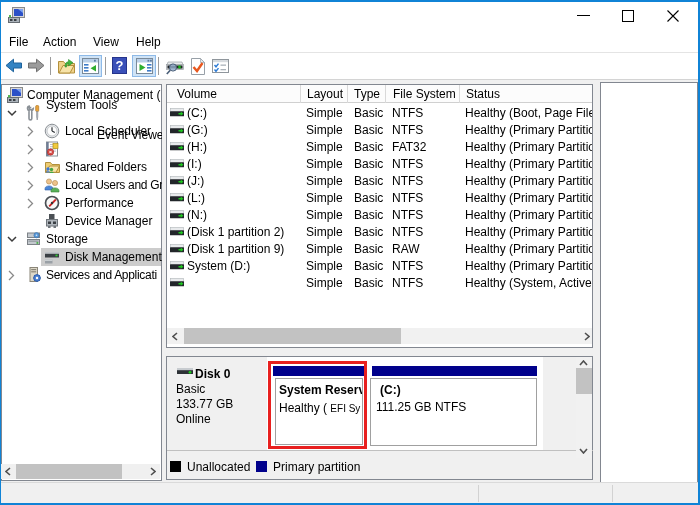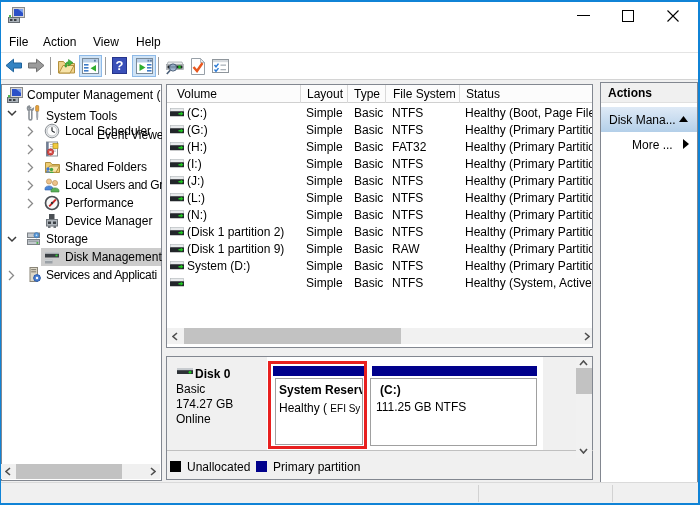--- a/index.html
+++ b/index.html
@@ -110,21 +110,21 @@
       </svg>
 <div class="t" style="left:26px;top:4px;">Computer Management (</div>
 <svg class="abs" style="left:6px;top:26px;" width="10" height="7" viewBox="0 0 10 7">
         <path d="M1 1 L5 5 L9 1" stroke="#3b3b3b" stroke-width="1.5" fill="none"></path>
       </svg>
 <svg class="abs" style="left:25px;top:21px;" width="16" height="16" viewBox="0 0 16 16">
         <path d="M4 1 C2.5 1 1.5 2.2 1.5 3.5 C1.5 4.6 2.2 5.4 3 5.8 L3 13.5 a1.4 1.4 0 0 0 2.8 0 L5.8 5.8 C6.6 5.4 7.3 4.6 7.3 3.5 L5.5 4.8 L3.5 4.8 L3.3 2.6 L5.3 2.6" fill="none" stroke="#8a9096" stroke-width="1.6"></path>
 <rect x="9.7" y="0.5" width="3" height="6" rx="1" fill="#e8a33d" stroke="#b07722" stroke-width="0.7"></rect>
 <path d="M10.6 6.5 h1.2 l0 5.5 -0.6 3 -0.6 -3 z" fill="#b8bec4" stroke="#7d8389" stroke-width="0.6"></path>
       </svg>
-<div class="t" style="left:45px;top:14px;margin-top:11px;">System Tools</div>
+<div class="t" style="left:45px;top:14px;">System Tools</div>
 <svg class="abs" style="left:26px;top:42px;" width="7" height="11" viewBox="0 0 7 11">
         <path d="M1 1 L5.5 5.5 L1 10" stroke="#8a8a8a" stroke-width="1.3" fill="none"></path>
       </svg>
 <svg class="abs" style="left:43px;top:39px;" width="16" height="16" viewBox="0 0 16 16">
         <circle cx="8" cy="8" r="6.8" fill="#e8eaec" stroke="#8a8f94" stroke-width="1"></circle>
 <circle cx="8" cy="8" r="5" fill="#fdfdfd" stroke="#b8bcc0" stroke-width="0.8"></circle>
 <path d="M8 8 L8 4.2 M8 8 L10.8 9.6" stroke="#2b2f33" stroke-width="1.2" fill="none"></path>
       </svg>
 <div class="t" style="left:64px;top:40px;">Local Scheduler</div>
 <svg class="abs" style="left:26px;top:60px;" width="7" height="11" viewBox="0 0 7 11">
@@ -356,21 +356,21 @@
 <div id="disk" class="abs" style="left:166px;top:356px;width:427px;height:124px;overflow:hidden;">
 <div class="abs" style="left:101px;top:1px;width:276px;height:93px;background:#fff;"></div>
 <div class="abs" style="left:1px;top:94px;width:426px;height:1px;background:#c0c0c0;"></div>
 <svg class="abs" style="left:11px;top:10px;" width="17" height="10" viewBox="0 0 17 10">
 <rect x="0" y="2" width="16" height="6" rx="0.5" fill="#2d3136"></rect>
 <rect x="0" y="2" width="16" height="2.2" fill="#c8ccd0"></rect>
 <circle cx="13" cy="6.3" r="1.4" fill="#1ec81e"></circle>
 </svg>
 <div class="t" style="left:29px;top:11px;font-weight:bold;">Disk 0</div>
 <div class="t" style="left:10px;top:26px;">Basic</div>
-<div class="t" style="left:10px;top:41px;">174.27 GB</div>
+<div class="t" style="left:10px;top:41px;">133.77 GB</div>
 <div class="t" style="left:10px;top:56px;">Online</div>
 <div class="abs" style="left:107px;top:10px;width:91px;height:10px;background:#00008b;"></div>
 <div class="abs" style="left:109px;top:22px;width:88px;height:67px;background:#fff;border:1px solid #a0a0a0;"></div>
 <div class="t" style="left:113px;top:27px;font-weight:bold;width:83px;overflow:hidden;">System Reserv</div>
 <div class="t" style="left:113px;top:45px;width:83px;overflow:hidden;">Healthy ( <span style="font-size:10px;">EFI Sy</span></div>
 <div class="abs" style="left:102px;top:5px;width:99px;height:88px;border:3px solid #e8201f;"></div>
 <div class="abs" style="left:206px;top:10px;width:165px;height:10px;background:#00008b;"></div>
 <div class="abs" style="left:204px;top:22px;width:167px;height:68px;background:#fff;border:1px solid #a0a0a0;"></div>
 <div class="t" style="left:214px;top:27px;font-weight:bold;">(C:)</div>
 <div class="t" style="left:210px;top:44px;">111.25 GB NTFS</div>
@@ -381,33 +381,20 @@
 <div class="abs" style="left:410px;top:12px;width:16px;height:26px;background:#c2c2c2;"></div>
 <svg class="abs" style="left:413px;top:92px;" width="9" height="6" viewBox="0 0 9 6">
         <path d="M1 1 L4.5 5 L8 1" stroke="#505050" stroke-width="1.6" fill="none"></path>
       </svg>
 <div class="abs" style="left:4px;top:105px;width:11px;height:11px;background:#000;"></div>
 <div class="t" style="left:21px;top:104px;">Unallocated</div>
 <div class="abs" style="left:90px;top:105px;width:11px;height:11px;background:#00008b;"></div>
 <div class="t" style="left:107px;top:104px;">Primary partition</div>
 </div>
 <div class="abs" style="left:600px;top:82px;width:98px;height:401px;background:#fff;border:1px solid #828790;"></div>
-<div id="actions" class="abs" style="left:600px;top:82px;width:98px;height:401px;overflow:hidden;">
-<div class="abs" style="left:1px;top:1px;width:96px;height:20px;background:#f0f0f0;border-bottom:1px solid #e0e0e0;"></div>
-<div class="t" style="left:8px;top:4px;font-weight:bold;">Actions</div>
-<div class="abs" style="left:1px;top:25px;width:96px;height:25px;background:linear-gradient(#dfeaf6,#b3cfe9);"></div>
-<div class="t" style="left:9px;top:31px;">Disk Mana...</div>
-<svg class="abs" style="left:79px;top:34px;" width="9" height="6" viewBox="0 0 9 6">
-        <path d="M0 6 L4.5 0 L9 6 z" fill="#000"></path>
-      </svg>
-<div class="t" style="left:32px;top:56px;">More ...</div>
-<svg class="abs" style="left:83px;top:57px;" width="6" height="10" viewBox="0 0 6 10">
-        <path d="M0 0 L6 5 L0 10 z" fill="#000"></path>
-      </svg>
-</div>
 
   <div class="abs" style="left:1px;top:482px;width:698px;height:1px;background:#dadada;"></div>
   <div class="abs" style="left:1px;top:483px;width:698px;height:20px;background:#f0f0f0;"></div>
   <div class="abs" style="left:478px;top:485px;width:1px;height:17px;background:#d2d2d2;"></div>
   <div class="abs" style="left:612px;top:485px;width:1px;height:17px;background:#d2d2d2;"></div>
   <div class="abs" style="left:0;top:0;width:700px;height:2px;background:#1083d6;"></div>
   <div class="abs" style="left:0;top:0;width:1px;height:505px;background:#1083d6;"></div>
   <div class="abs" style="left:698px;top:0;width:2px;height:505px;background:#1083d6;"></div>
   <div class="abs" style="left:0;top:503px;width:700px;height:2px;background:#1083d6;"></div>
 </div>

